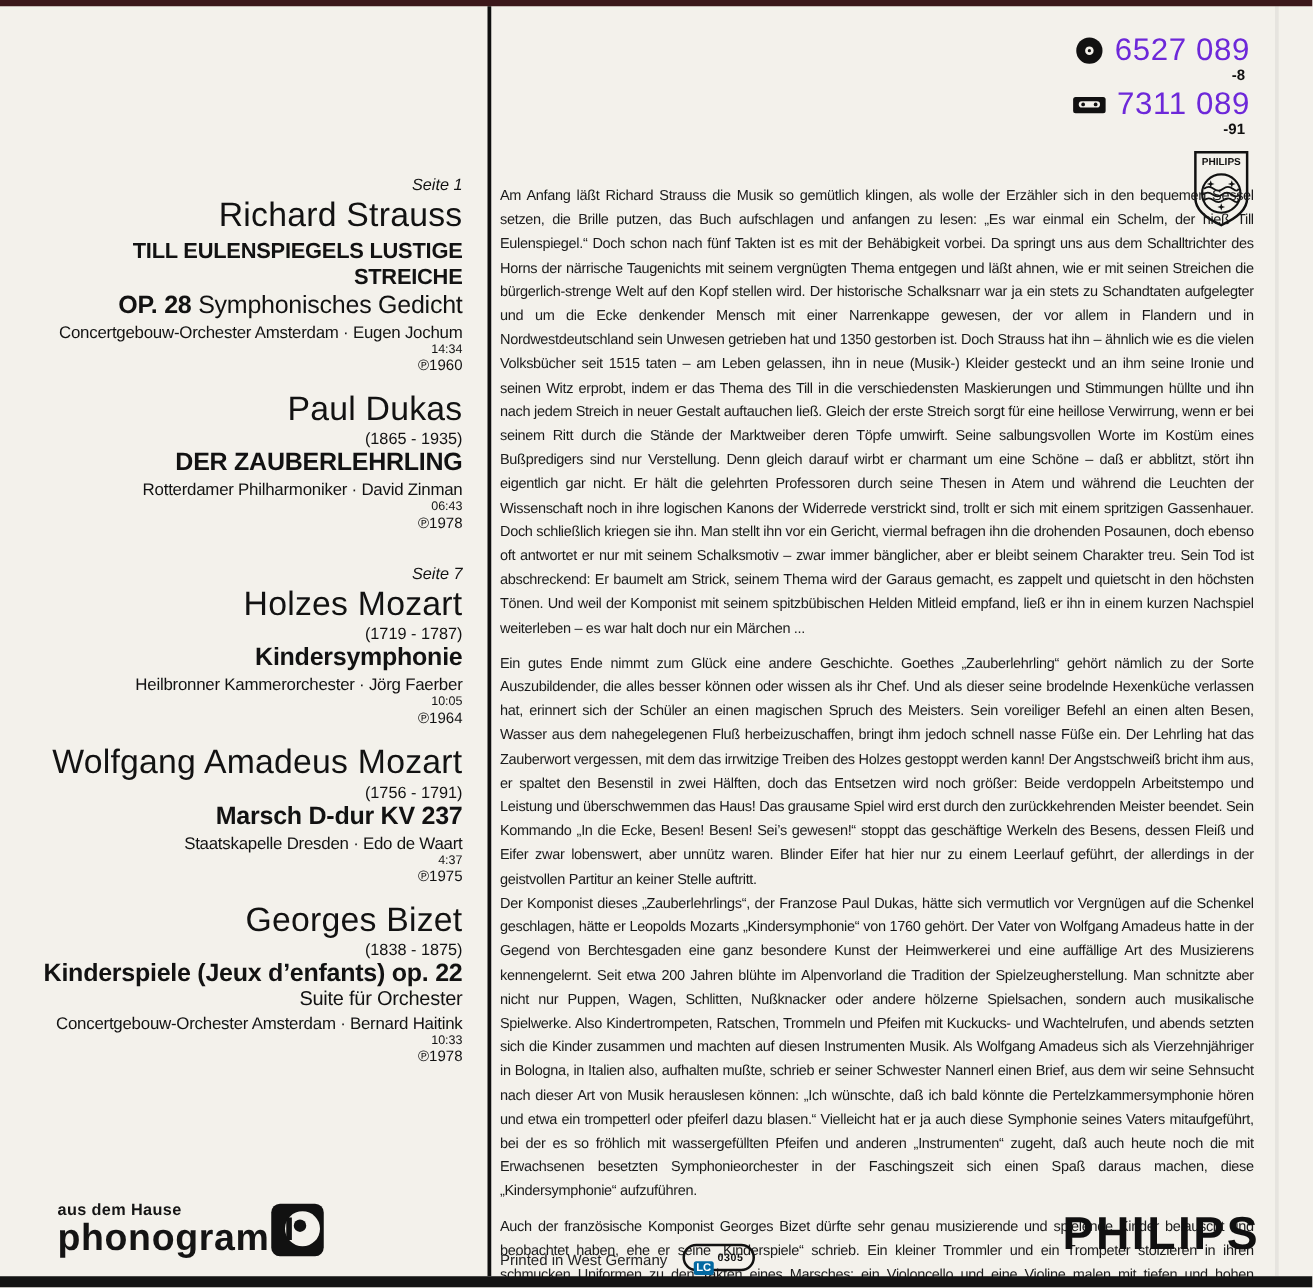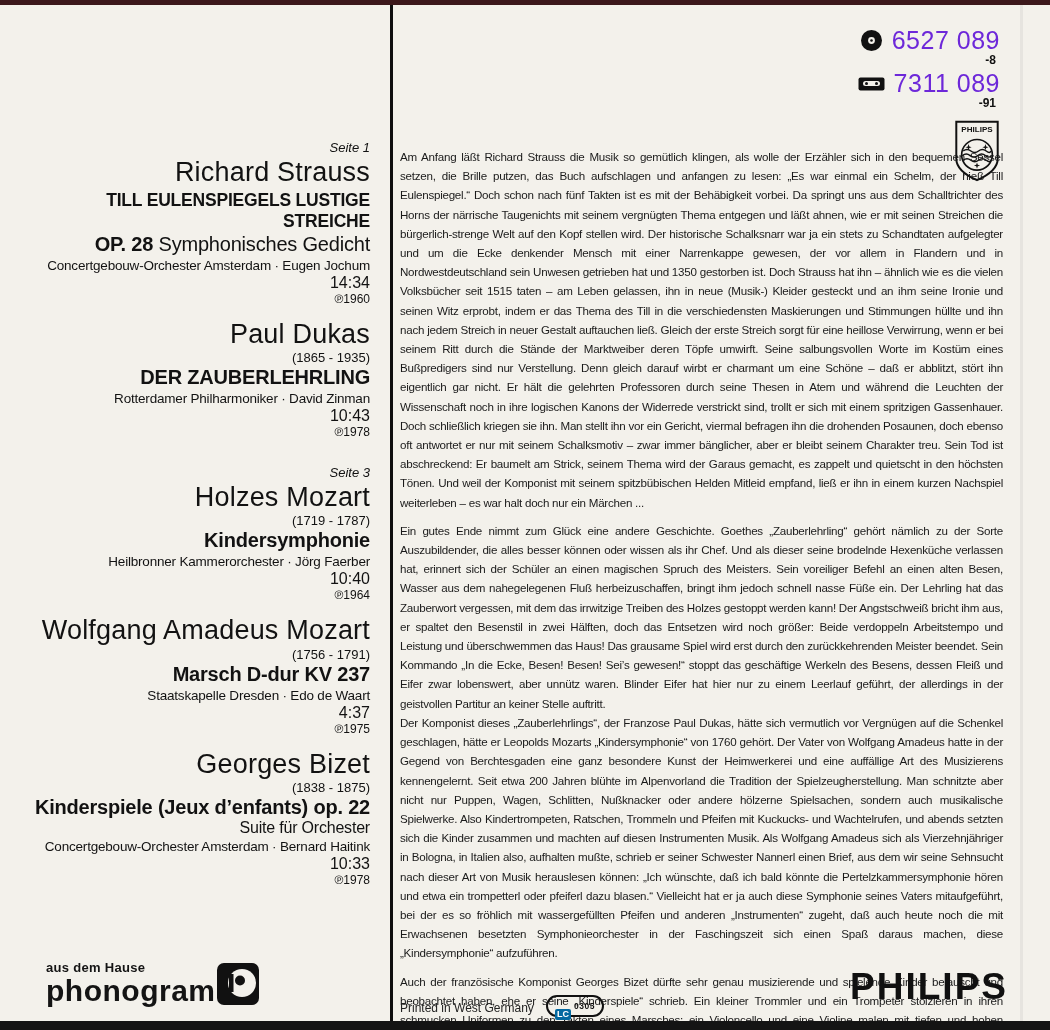--- a/index.html
+++ b/index.html
@@ -20,21 +20,21 @@
   .side-label.second{margin-top:26px;}
   .entry{margin-bottom:14px;}
   .composer{font-size:27px;font-weight:400;line-height:1.08;letter-spacing:0.2px;}
   .dates{font-size:13px;margin-top:1px;}
   .headline-sm{font-size:17.5px;font-weight:bold;letter-spacing:-0.2px;margin-top:3px;}
   .work{font-size:20px;margin-top:1px;letter-spacing:-0.2px;}
   .work b{font-weight:bold;}
   .work.allbold{font-weight:bold;}
   .subtitle{font-size:16px;letter-spacing:-0.2px;}
   .performers{font-size:13.5px;margin-top:2px;letter-spacing:-0.2px;}
-  .duration{font-size:16px;margin-top:1px;}
+  .duration{font-size:10px;margin-top:1px;}
   .pdate{font-size:12px;}
 
   
   .catalog{position:absolute;right:50px;top:26px;text-align:right;}
   .cat-row{display:flex;justify-content:flex-end;align-items:center;gap:9px;}
   .cat-number{font-size:25px;letter-spacing:0.5px;color:#6d28d9;}
   .cat-suffix{font-size:12px;font-weight:bold;margin:-2px 4px 2px 0;color:#111;}
   .shield-wrap{margin-top:10px;display:flex;justify-content:flex-end;}
 
   
@@ -83,32 +83,32 @@
       <div class="performers">Concertgebouw-Orchester Amsterdam · Eugen Jochum</div>
       <div class="duration">14:34</div>
       <div class="pdate">℗1960</div>
     </section>
 
     <section class="entry">
       <div class="composer">Paul Dukas</div>
       <div class="dates">(1865 - 1935)</div>
       <div class="work allbold">DER ZAUBERLEHRLING</div>
       <div class="performers">Rotterdamer Philharmoniker · David Zinman</div>
-      <div class="duration">10:43</div>
+      <div class="duration">06:43</div>
       <div class="pdate">℗1978</div>
     </section>
 
-    <div class="side-label second">Seite 3</div>
+    <div class="side-label second">Seite 7</div>
 
     <section class="entry">
       <div class="composer">Holzes Mozart</div>
       <div class="dates">(1719 - 1787)</div>
       <div class="work allbold">Kindersymphonie</div>
       <div class="performers">Heilbronner Kammerorchester · Jörg Faerber</div>
-      <div class="duration">10:40</div>
+      <div class="duration">10:05</div>
       <div class="pdate">℗1964</div>
     </section>
 
     <section class="entry">
       <div class="composer">Wolfgang Amadeus Mozart</div>
       <div class="dates">(1756 - 1791)</div>
       <div class="work allbold">Marsch D-dur KV 237</div>
       <div class="performers">Staatskapelle Dresden · Edo de Waart</div>
       <div class="duration">4:37</div>
       <div class="pdate">℗1975</div>

